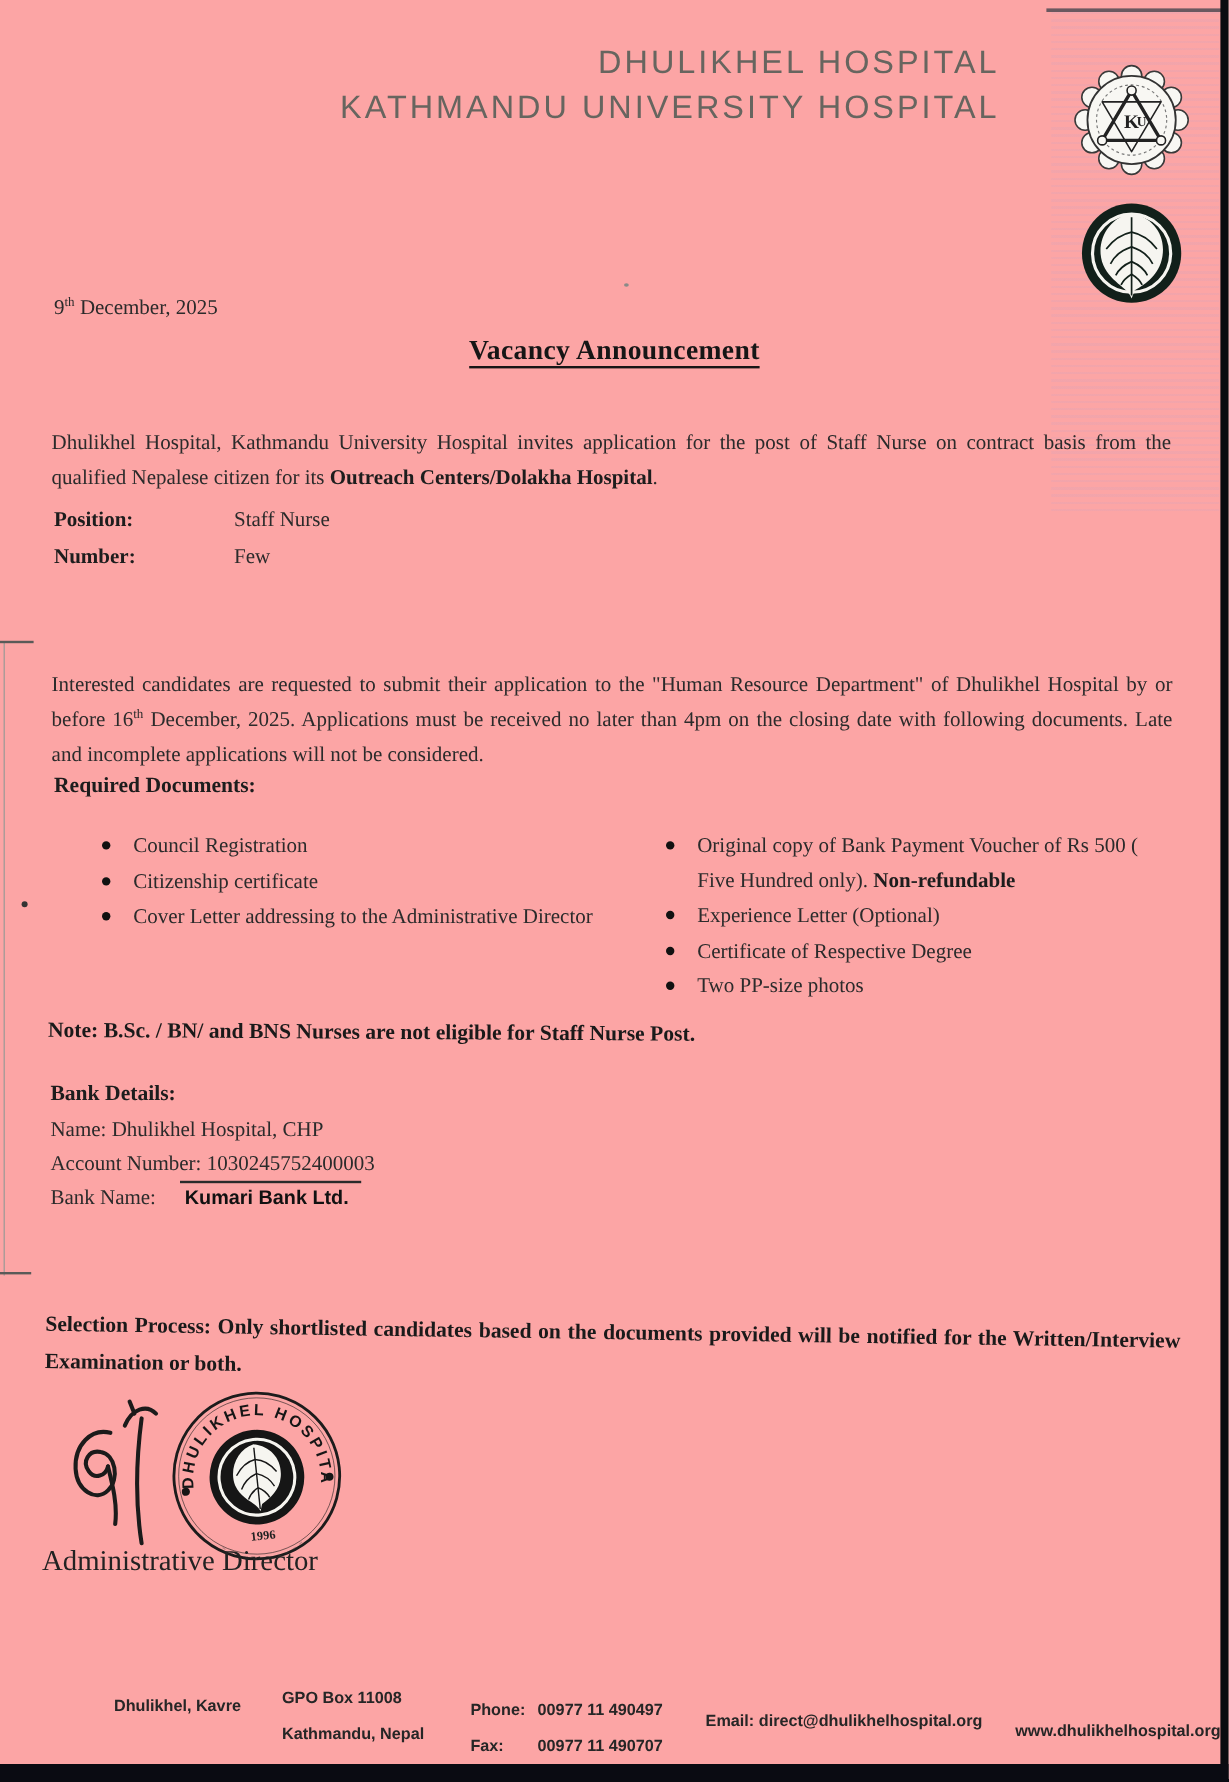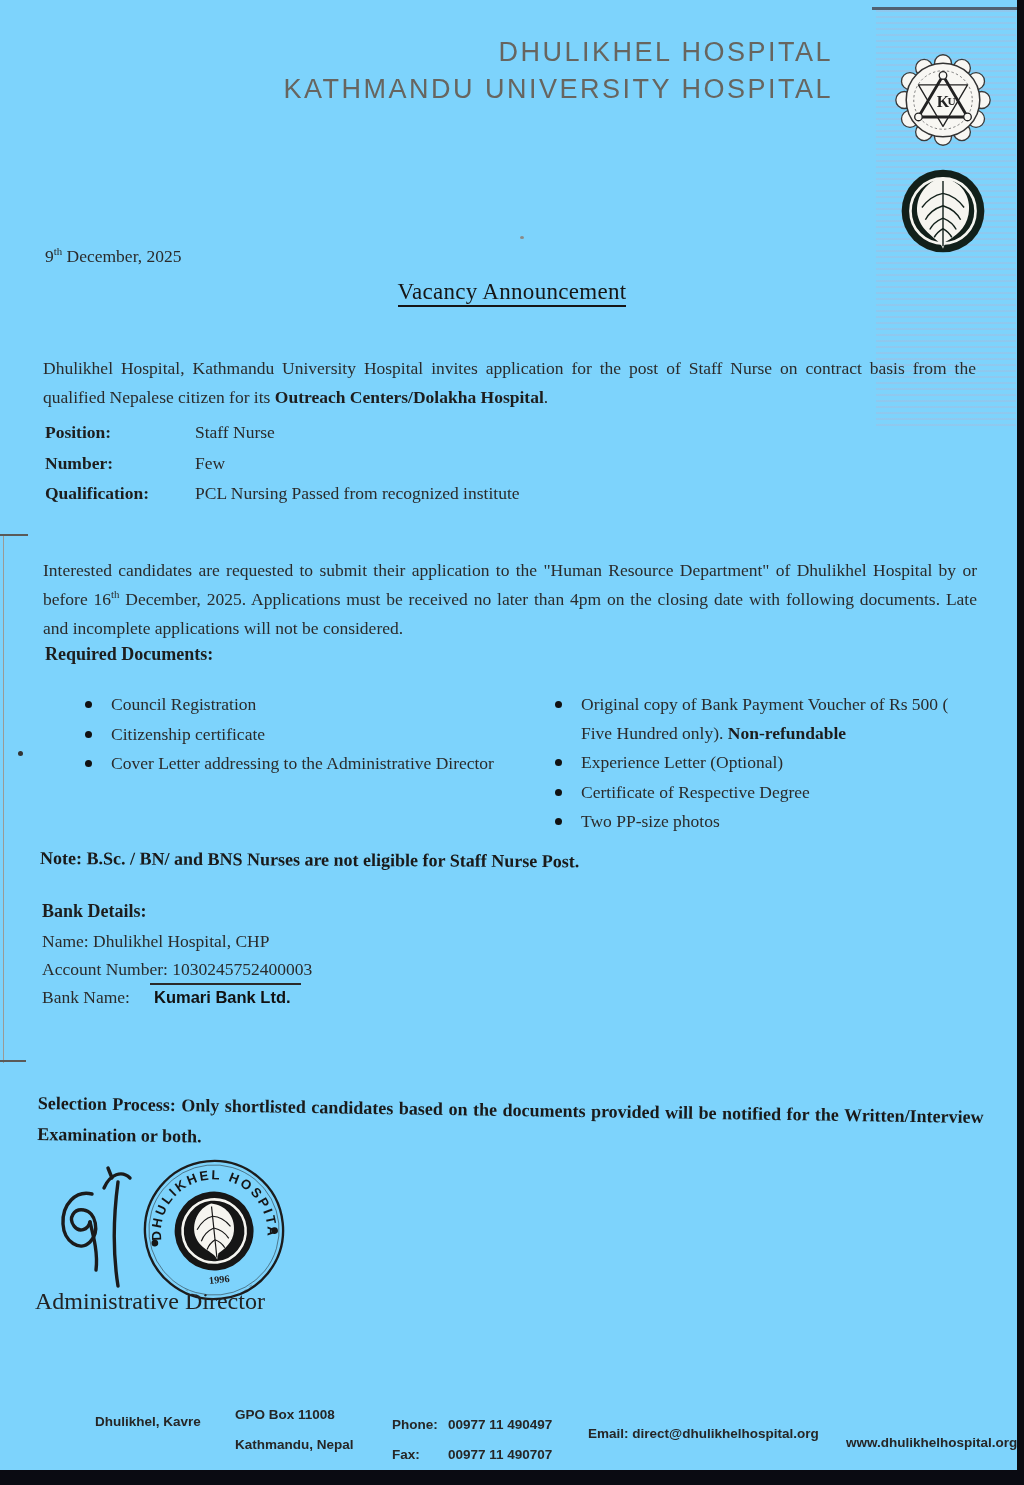--- a/index.html
+++ b/index.html
@@ -1,16 +1,16 @@
 <!DOCTYPE html>
 <html><head>
 <meta charset="utf-8">
 <style>
   html,body{margin:0;padding:0;background:#d8d8d8;}
-  .page{position:relative;width:1024px;height:1485px;background:#7dd3fc;
+  .page{position:relative;width:1024px;height:1485px;background:#fca5a5;
         font-family:"Liberation Serif",serif;color:#2b2b2b;overflow:hidden;margin:0 auto;}
   .abs{position:absolute;}
 
   
   .header-block{left:0;top:34px;width:833px;text-align:right;
     font-family:"Liberation Sans",sans-serif;color:#67655f;font-size:27px;
     letter-spacing:2.5px;line-height:37px;font-weight:400;}
 
   
   .right-strip{right:0;top:0;width:7px;height:1485px;background:#0a0b10;}
@@ -21,21 +21,21 @@
   .margin-vline{left:3px;top:535px;width:1px;height:528px;background:#9a9a96;}
   .margin-dash1{left:0;top:534px;width:28px;height:2px;background:#5a5a58;}
   .margin-dash2{left:0;top:1060px;width:26px;height:2px;background:#5a5a58;}
   .margin-dot{left:18px;top:751px;width:5px;height:5px;border-radius:50%;background:#333;}
   .stray-dot{left:520px;top:236px;width:4px;height:3px;border-radius:50%;background:#8a8a88;}
 
   
   .date-line{left:45px;top:222px;font-size:17.5px;margin-top:24px;}
   sup{font-size:.62em;vertical-align:super;line-height:0;}
   .title-wrap{left:0;top:279px;width:1024px;text-align:center;}
-  .title-text{font-size:23px;font-weight:normal;letter-spacing:.3px;color:#161616;
+  .title-text{font-size:23px;font-weight:bold;letter-spacing:.3px;color:#161616;
     border-bottom:2.5px solid #161616;padding-bottom:1px;}
   .para{font-size:17.5px;line-height:29px;text-align:justify;}
   .intro{left:43px;top:336px;width:933px;}
   .apply{left:43px;top:538px;width:934px;}
   b,.bold{font-weight:bold;color:#1d1d1d;}
 
   .positions{left:45px;top:417px;font-size:17.5px;}
   .pos-row{display:grid;grid-template-columns:150px auto;line-height:30.5px;}
   .pos-label{font-weight:bold;color:#1d1d1d;}
 
@@ -144,24 +144,20 @@
   <p class="abs para intro"><span>Dhulikhel Hospital, Kathmandu University Hospital invites application for the post of Staff Nurse on contract basis from the qualified Nepalese citizen for its </span><b>Outreach Centers/Dolakha Hospital</b><span>.</span></p>
 
   <div class="abs positions">
     <div class="pos-row">
       <span class="pos-label">Position:</span>
       <span>Staff Nurse</span>
     </div>
     <div class="pos-row">
       <span class="pos-label">Number:</span>
       <span>Few</span>
-    </div>
-    <div class="pos-row">
-      <span class="pos-label">Qualification:</span>
-      <span>PCL Nursing Passed from recognized institute</span>
     </div>
   </div>
 
   <p class="abs para apply"><span>Interested candidates are requested to submit their application to the "Human Resource Department" of Dhulikhel Hospital by or before 16</span><sup>th</sup><span> December, 2025. Applications must be received no later than 4pm on the closing date with following documents. Late and incomplete applications will not be considered.</span></p>
 
   <div class="abs req-heading">Required Documents:</div>
 
   <ul class="abs doc-list doc-left">
     <li><span class="dot"></span><span>Council Registration</span></li>
     <li><span class="dot"></span><span>Citizenship certificate</span></li>

